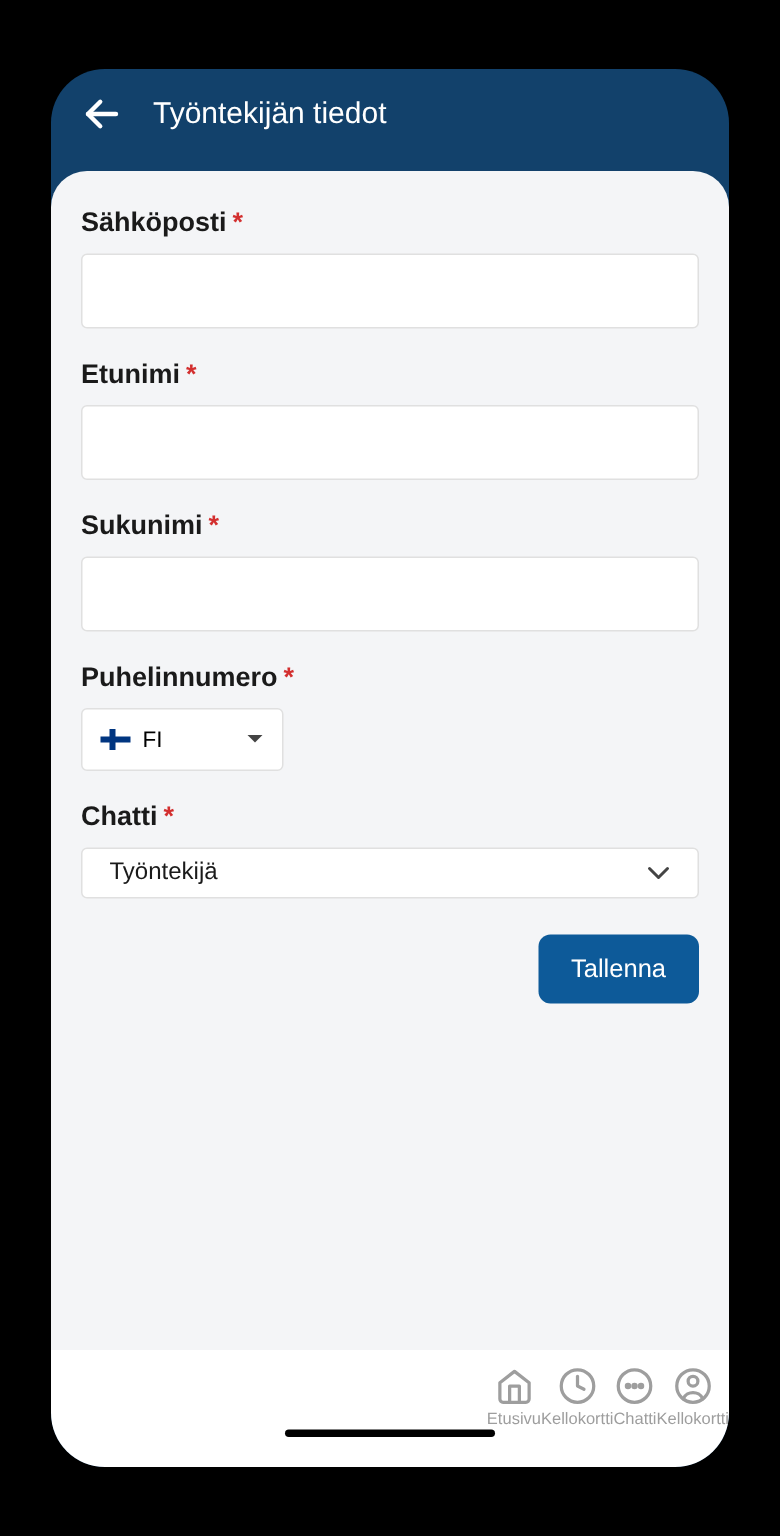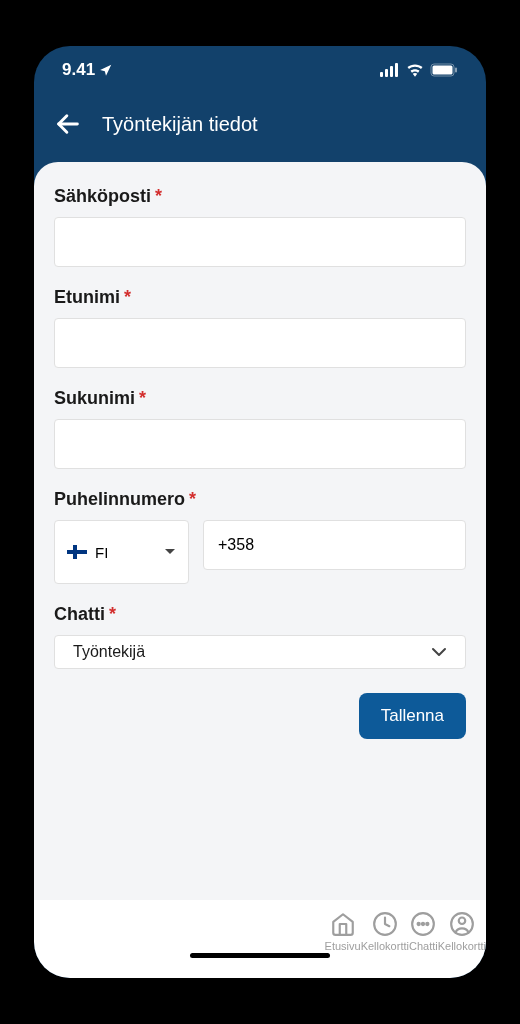--- a/index.html
+++ b/index.html
@@ -10,21 +10,21 @@
     .status-time { font-weight: 600; font-size: 17px; display: flex; align-items: center; gap: 4px; }
     .status-right { display: flex; align-items: center; gap: 6px; }
     .header { padding: 16px 20px 24px 20px; display: flex; align-items: center; gap: 20px; color: #fff; }
     .page-title { font-size: 20px; font-weight: 400; }
     .content { flex: 1; background: #f4f5f7; border-top-left-radius: 24px; border-top-right-radius: 24px; padding: 24px 20px 0 20px; display: flex; flex-direction: column; }
     .form-group { margin-bottom: 20px; }
     .label { font-weight: 700; font-size: 18px; color: #1a1a1a; margin-bottom: 10px; display: flex; gap: 4px; }
     .required { color: #d32f2f; }
     .input { width: 100%; height: 50px; background: #fff; border: 1px solid #e0e0e0; border-radius: 4px; padding: 0 14px; font-size: 16px; }
     .phone-row { display: flex; gap: 14px; }
-    .country-select { width: 135px; height: 64px; background: #fff; border: 1px solid #e0e0e0; border-radius: 4px; display: flex; align-items: center; justify-content: space-between; padding: 0 12px; }
+    .country-select { width: 135px; height: 42px; background: #fff; border: 1px solid #e0e0e0; border-radius: 4px; display: flex; align-items: center; justify-content: space-between; padding: 0 12px; }
     .country-left { display: flex; align-items: center; gap: 8px; }
     .flag { width: 20px; height: 14px; background: linear-gradient(to bottom, #003580 33%, #fff 33%, #fff 66%, #003580 66%); position: relative; }
     .flag::before { content: ''; position: absolute; left: 5px; top: 0; width: 4px; height: 14px; background: #003580; }
     .flag-fi { background: #fff; position: relative; }
     .flag-fi::before { content: ''; position: absolute; left: 0; top: 5px; width: 20px; height: 4px; background: #003580; }
     .flag-fi::after { content: ''; position: absolute; left: 6px; top: 0; width: 4px; height: 14px; background: #003580; }
     .phone-input { flex: 1; height: 50px; background: #fff; border: 1px solid #e0e0e0; border-radius: 4px; padding: 0 14px; font-size: 16px; }
     .role-select { width: 100%; height: 34px; background: #fff; border: 1px solid #e0e0e0; border-radius: 4px; display: flex; align-items: center; justify-content: space-between; padding: 0 18px; }
     .role-text { font-size: 16px; color: #1a1a1a; }
     .save-row { display: flex; justify-content: flex-end; margin-top: 4px; }
@@ -33,44 +33,20 @@
     .nav-item { display: flex; flex-direction: column; align-items: center; gap: 3px; color: #9e9e9e; }
     .nav-label { font-size: 11px; }
     .home-indicator { position: absolute; bottom: 20px; left: 50%; transform: translateX(-50%); width: 140px; height: 5px; background: #000; border-radius: 3px; }
     svg { display: block; }
   </style>
 </head>
 <body>
 
 <div class="phone-frame">
   <div class="screen">
-    <div class="status-bar">
-      <div class="status-time">
-        <span>9.41</span>
-        <svg width="14" height="14" viewBox="0 0 24 24" fill="#fff">
-            <path d="M2 12l19-9-9 19-2-8-8-2z"></path>
-          </svg>
-      </div>
-      <div class="status-right">
-        <svg width="20" height="14" viewBox="0 0 20 14" fill="#fff">
-            <rect x="0" y="9" width="3" height="5" rx="1"></rect>
-            <rect x="5" y="6" width="3" height="8" rx="1"></rect>
-            <rect x="10" y="3" width="3" height="11" rx="1"></rect>
-            <rect x="15" y="0" width="3" height="14" rx="1"></rect>
-          </svg>
-        <svg width="18" height="14" viewBox="0 0 24 18" fill="#fff">
-            <path d="M12 18l-3-4c1.7-1.3 4.3-1.3 6 0l-3 4zm-6-8c3.3-2.7 8.7-2.7 12 0l-2 2.5c-2.2-1.8-5.8-1.8-8 0L6 10zm-4-5c5.5-4.5 14.5-4.5 20 0l-2 2.5c-4.4-3.6-11.6-3.6-16 0L2 5z"></path>
-          </svg>
-        <svg width="28" height="14" viewBox="0 0 28 14" fill="none">
-            <rect x="1" y="1" width="23" height="12" rx="3" stroke="#fff" stroke-width="1" fill="none" opacity="0.4"></rect>
-            <rect x="2.5" y="2.5" width="20" height="9" rx="1.5" fill="#fff"></rect>
-            <rect x="25" y="4.5" width="2" height="5" rx="1" fill="#fff" opacity="0.5"></rect>
-          </svg>
-      </div>
-    </div>
 
     <div class="header">
       <svg width="28" height="28" viewBox="0 0 24 24" fill="none" stroke="#fff" stroke-width="2.5" stroke-linecap="round" stroke-linejoin="round">
           <line x1="20" y1="12" x2="4" y2="12"></line>
           <polyline points="11 5 4 12 11 19"></polyline>
         </svg>
       <div class="page-title">Työntekijän tiedot</div>
     </div>
 
     <div class="content">
@@ -106,21 +82,20 @@
         <div class="phone-row">
           <div class="country-select">
             <div class="country-left">
               <div class="flag flag-fi"></div>
               <span style="font-size:15px;">FI</span>
             </div>
             <svg width="12" height="8" viewBox="0 0 12 8" fill="#444">
                 <path d="M1 1l5 5 5-5z"></path>
               </svg>
           </div>
-          <input class="phone-input" type="text" value="+358" style="">
         </div>
       </div>
 
       <div class="form-group">
         <div class="label">
           <span>Chatti</span>
           <span class="required">*</span>
         </div>
         <div class="role-select">
           <span class="role-text">Työntekijä</span>

